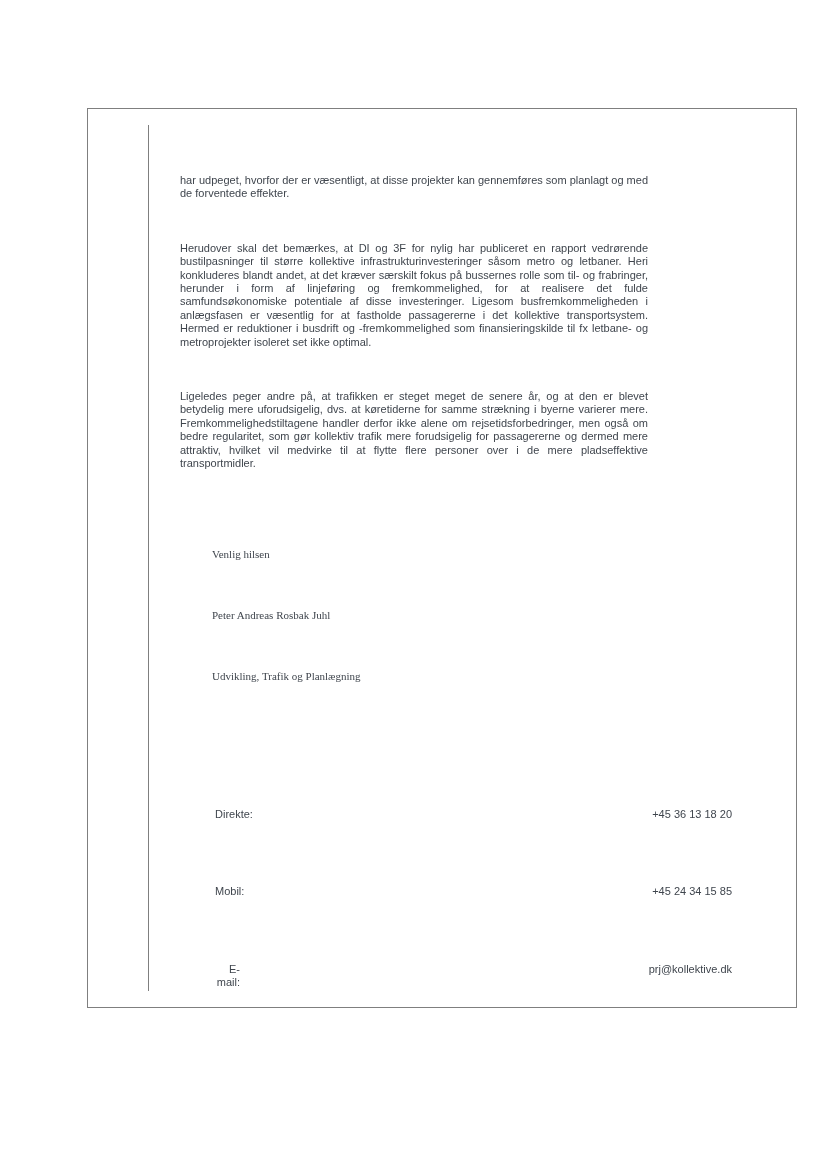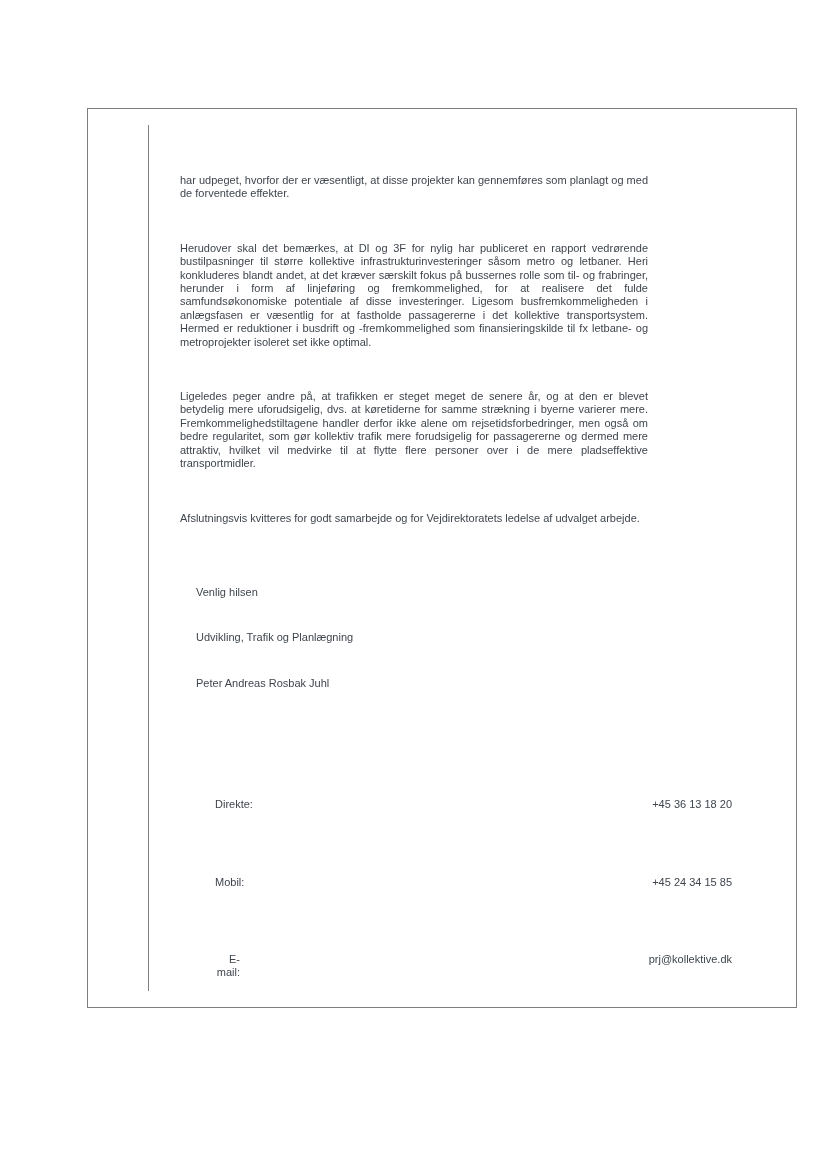--- a/index.html
+++ b/index.html
@@ -40,21 +40,22 @@
   }
   .content p.para {
     width: 500px;
     text-align: justify;
     margin: 0 0 9px 0;
   }
   .sig-block {
     margin-top: 13px;
   }
   .sig-block p {
-    margin: 0;
+    margin: 16px;
+    font-family: Liberation Serif, serif;
   }
   .contact {
     margin-top: 28px;
     margin-left: 3px;
   }
   .contact-row {
     display: flex;
     line-height: 13.4px;
     text-align: right;
   }
@@ -73,26 +74,25 @@
   <div class="frame">
     <div class="margin-col"></div>
     <div class="content">
 
       <p class="para">har udpeget, hvorfor der er væsentligt, at disse projekter kan gennemføres som planlagt og med de forventede effekter.</p>
 
       <p class="para">Herudover skal det bemærkes, at DI og 3F for nylig har publiceret en rapport vedrørende bustilpasninger til større kollektive infrastrukturinvesteringer såsom metro og letbaner. Heri konkluderes blandt andet, at det kræver særskilt fokus på bussernes rolle som til- og frabringer, herunder i form af linjeføring og fremkommelighed, for at realisere det fulde samfundsøkonomiske potentiale af disse investeringer. Ligesom busfremkommeligheden i anlægsfasen er væsentlig for at fastholde passagererne i det kollektive transportsystem. Hermed er reduktioner i busdrift og -fremkommelighed som finansieringskilde til fx letbane- og metroprojekter isoleret set ikke optimal.</p>
 
       <p class="para">Ligeledes peger andre på, at trafikken er steget meget de senere år, og at den er blevet betydelig mere uforudsigelig, dvs. at køretiderne for samme strækning i byerne varierer mere. Fremkommelighedstiltagene handler derfor ikke alene om rejsetidsforbedringer, men også om bedre regularitet, som gør kollektiv trafik mere forudsigelig for passagererne og dermed mere attraktiv, hvilket vil medvirke til at flytte flere personer over i de mere pladseffektive transportmidler.</p>
 
-      <p class="para">Afslutningsvis kvitteres for godt samarbejde og for Vejdirektoratets ledelse af udvalget arbejde.</p>
 
       <div class="sig-block">
         <p>Venlig hilsen</p>
+        <p>Peter Andreas Rosbak Juhl</p>
         <p>Udvikling, Trafik og Planlægning</p>
-        <p>Peter Andreas Rosbak Juhl</p>
       </div>
 
       <div class="contact">
         <div class="contact-row">
           <span class="lbl">Direkte:</span>
           <span class="val">+45 36 13 18 20</span>
         </div>
         <div class="contact-row">
           <span class="lbl">Mobil:</span>
           <span class="val">+45 24 34 15 85</span>

